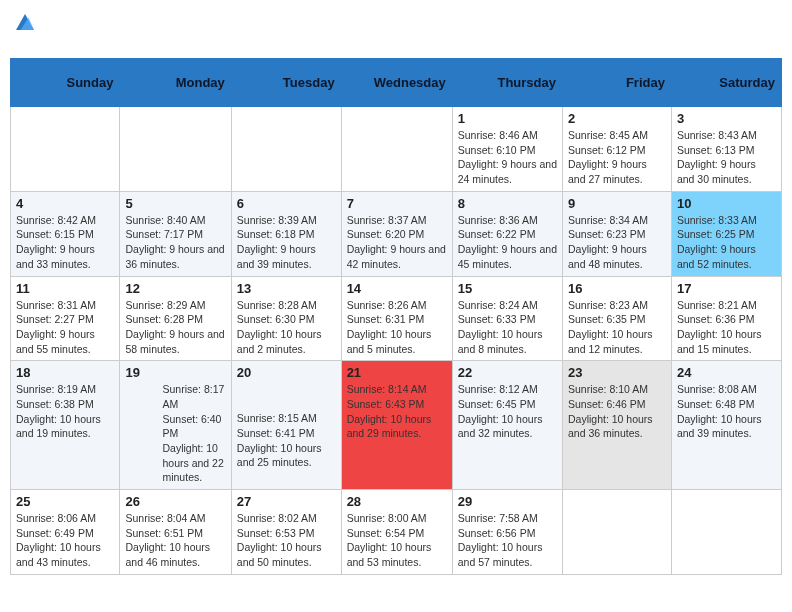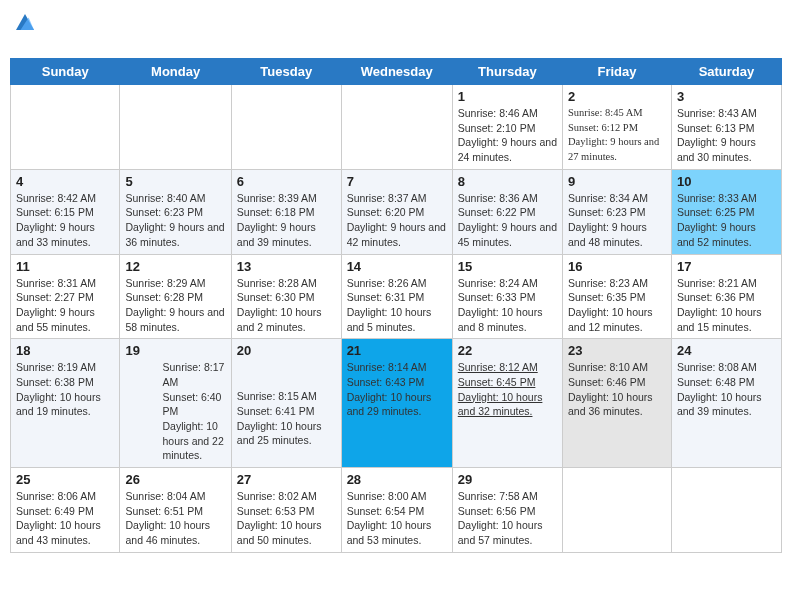--- a/index.html
+++ b/index.html
@@ -49,23 +49,23 @@
       font-size: 15px;
       color: #555;
     }
     .calendar {
       width: 100%;
       border-collapse: collapse;
       font-size: 11px;
     }
     .calendar th {
       background: #2979c4;
-      color: #ffffff;
-      text-align: center;
-      padding: 5px 6px;
+      color: #0f172a;
+      text-align: right;
+      padding: 16px 6px;
       font-size: 13px;
       font-weight: bold;
       border: 1px solid #2979c4;
     }
     .calendar td {
       border: 1px solid #ccc;
       vertical-align: top;
       padding: 4px 5px;
       width: 113px;
       min-height: 80px;
@@ -130,47 +130,47 @@
   </thead>
   <tbody id="calendar-body">
       <tr>
         <td class="empty-cell"></td>
         <td class="empty-cell"></td>
         <td class="empty-cell"></td>
         <td class="empty-cell"></td>
         <td>
           <span class="day-number">1</span>
           <div class="day-info" style="white-space: pre-line;">Sunrise: 8:46 AM
-Sunset: 2:10 PM
+Sunset: 6:10 PM
 Daylight: 9 hours and 24 minutes.</div>
         </td>
         <td>
           <span class="day-number">2</span>
-          <div class="day-info" style="white-space: pre-line; font-family: Liberation Serif, serif;">Sunrise: 8:45 AM
+          <div class="day-info" style="white-space: pre-line;">Sunrise: 8:45 AM
 Sunset: 6:12 PM
 Daylight: 9 hours and 27 minutes.</div>
         </td>
         <td>
           <span class="day-number">3</span>
           <div class="day-info" style="white-space: pre-line;">Sunrise: 8:43 AM
 Sunset: 6:13 PM
 Daylight: 9 hours and 30 minutes.</div>
         </td>
       </tr>
       <tr>
         <td style="background: rgb(242, 245, 250);">
           <span class="day-number">4</span>
           <div class="day-info" style="white-space: pre-line;">Sunrise: 8:42 AM
 Sunset: 6:15 PM
 Daylight: 9 hours and 33 minutes.</div>
         </td>
         <td style="background: rgb(242, 245, 250);">
           <span class="day-number">5</span>
           <div class="day-info" style="white-space: pre-line;">Sunrise: 8:40 AM
-Sunset: 6:23 PM
+Sunset: 7:17 PM
 Daylight: 9 hours and 36 minutes.</div>
         </td>
         <td style="background: rgb(242, 245, 250);">
           <span class="day-number">6</span>
           <div class="day-info" style="white-space: pre-line;">Sunrise: 8:39 AM
 Sunset: 6:18 PM
 Daylight: 9 hours and 39 minutes.</div>
         </td>
         <td style="background: rgb(242, 245, 250);">
           <span class="day-number">7</span>
@@ -253,29 +253,29 @@
           <div class="day-info" style="white-space: pre-line; margin-left: 37px;">Sunrise: 8:17 AM
 Sunset: 6:40 PM
 Daylight: 10 hours and 22 minutes.</div>
         </td>
         <td style="background: rgb(242, 245, 250);">
           <span class="day-number">20</span>
           <div class="day-info" style="white-space: pre-line; margin-top: 31px;">Sunrise: 8:15 AM
 Sunset: 6:41 PM
 Daylight: 10 hours and 25 minutes.</div>
         </td>
-        <td style="background: #0ea5e9;">
+        <td style="background: #ef4444;">
           <span class="day-number">21</span>
           <div class="day-info" style="white-space: pre-line;">Sunrise: 8:14 AM
 Sunset: 6:43 PM
 Daylight: 10 hours and 29 minutes.</div>
         </td>
         <td style="background: rgb(242, 245, 250);">
           <span class="day-number">22</span>
-          <div class="day-info" style="white-space: pre-line; text-decoration: underline;">Sunrise: 8:12 AM
+          <div class="day-info" style="white-space: pre-line;">Sunrise: 8:12 AM
 Sunset: 6:45 PM
 Daylight: 10 hours and 32 minutes.</div>
         </td>
         <td style="background: #e5e5e5;">
           <span class="day-number">23</span>
           <div class="day-info" style="white-space: pre-line;">Sunrise: 8:10 AM
 Sunset: 6:46 PM
 Daylight: 10 hours and 36 minutes.</div>
         </td>
         <td style="background: rgb(242, 245, 250);">

